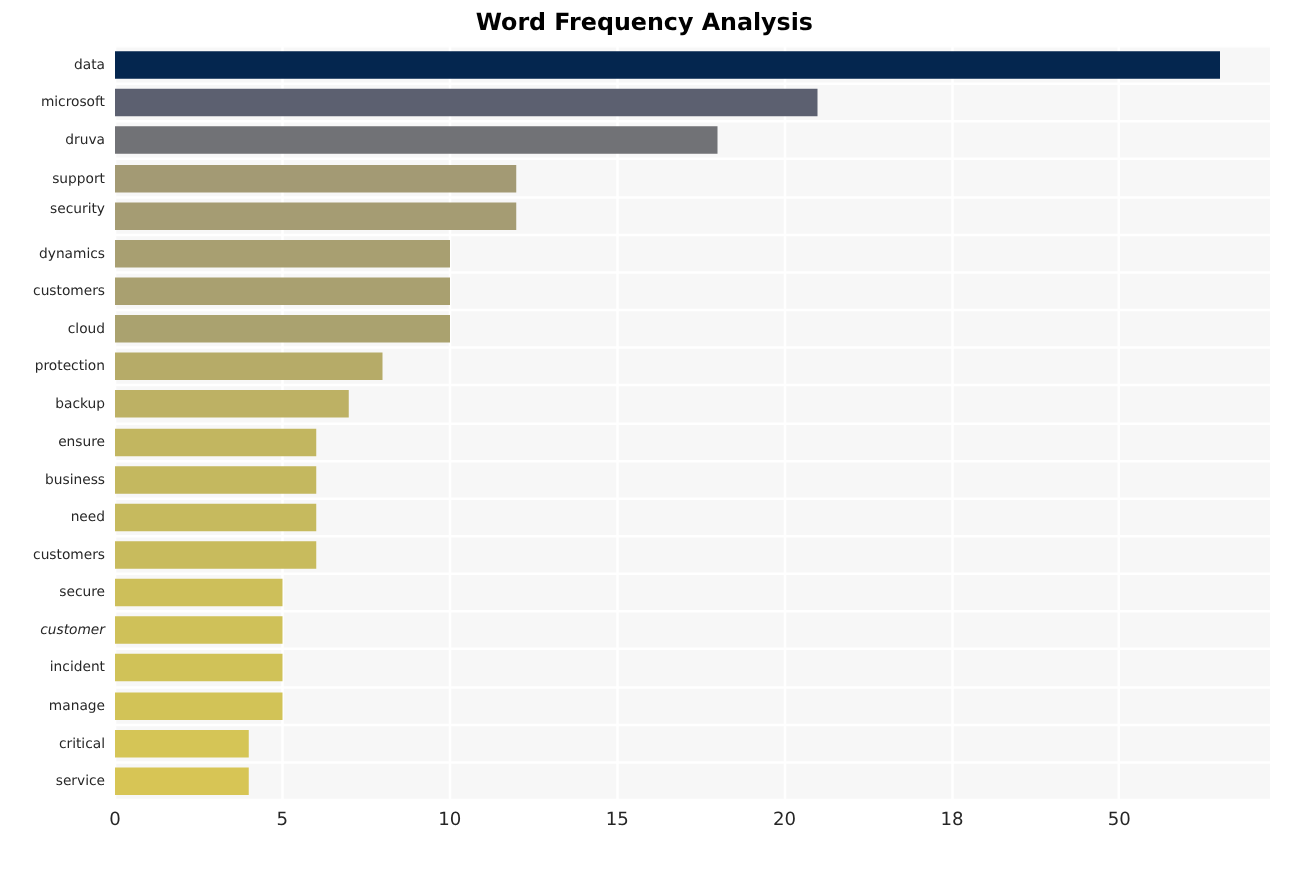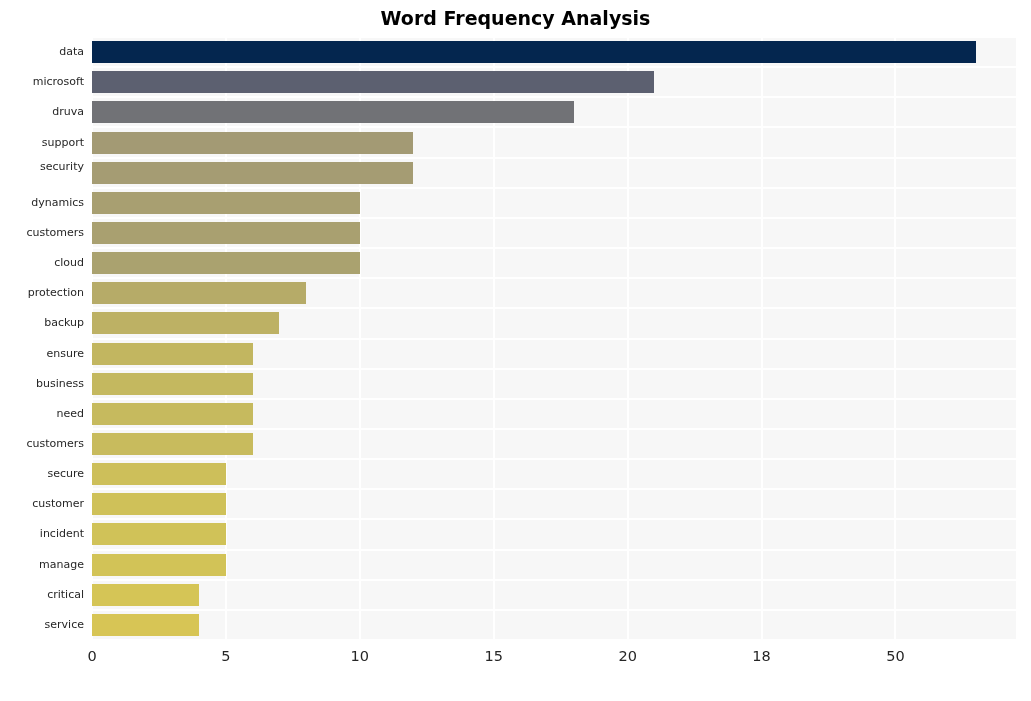--- a/index.html
+++ b/index.html
@@ -175,21 +175,21 @@
       <div class="ylabel" style="top: 157.825px;">dynamics</div>
       <div class="ylabel" style="top: 187.975px;">customers</div>
       <div class="ylabel" style="top: 218.125px;">cloud</div>
       <div class="ylabel" style="top: 248.275px;">protection</div>
       <div class="ylabel" style="top: 278.425px;">backup</div>
       <div class="ylabel" style="top: 308.575px;">ensure</div>
       <div class="ylabel" style="top: 338.725px;">business</div>
       <div class="ylabel" style="top: 368.875px;">need</div>
       <div class="ylabel" style="top: 399.025px;">customers</div>
       <div class="ylabel" style="top: 429.175px;">secure</div>
-      <div class="ylabel" style="top: 459.325px;">customer</div>
+      <div class="ylabel" style="top: 459.325px; font-style: italic;">customer</div>
       <div class="ylabel" style="top: 489.475px;">incident</div>
       <div class="ylabel" style="top: 519.625px;">manage</div>
       <div class="ylabel" style="top: 549.775px;">critical</div>
       <div class="ylabel" style="top: 579.925px;">service</div>
     </div>
 
   <div class="xlabels" id="xlabels">
       <div class="xlabel" style="left: 92px;">0</div>
       <div class="xlabel" style="left: 225.913px;">5</div>
       <div class="xlabel" style="left: 359.826px;">10</div>

